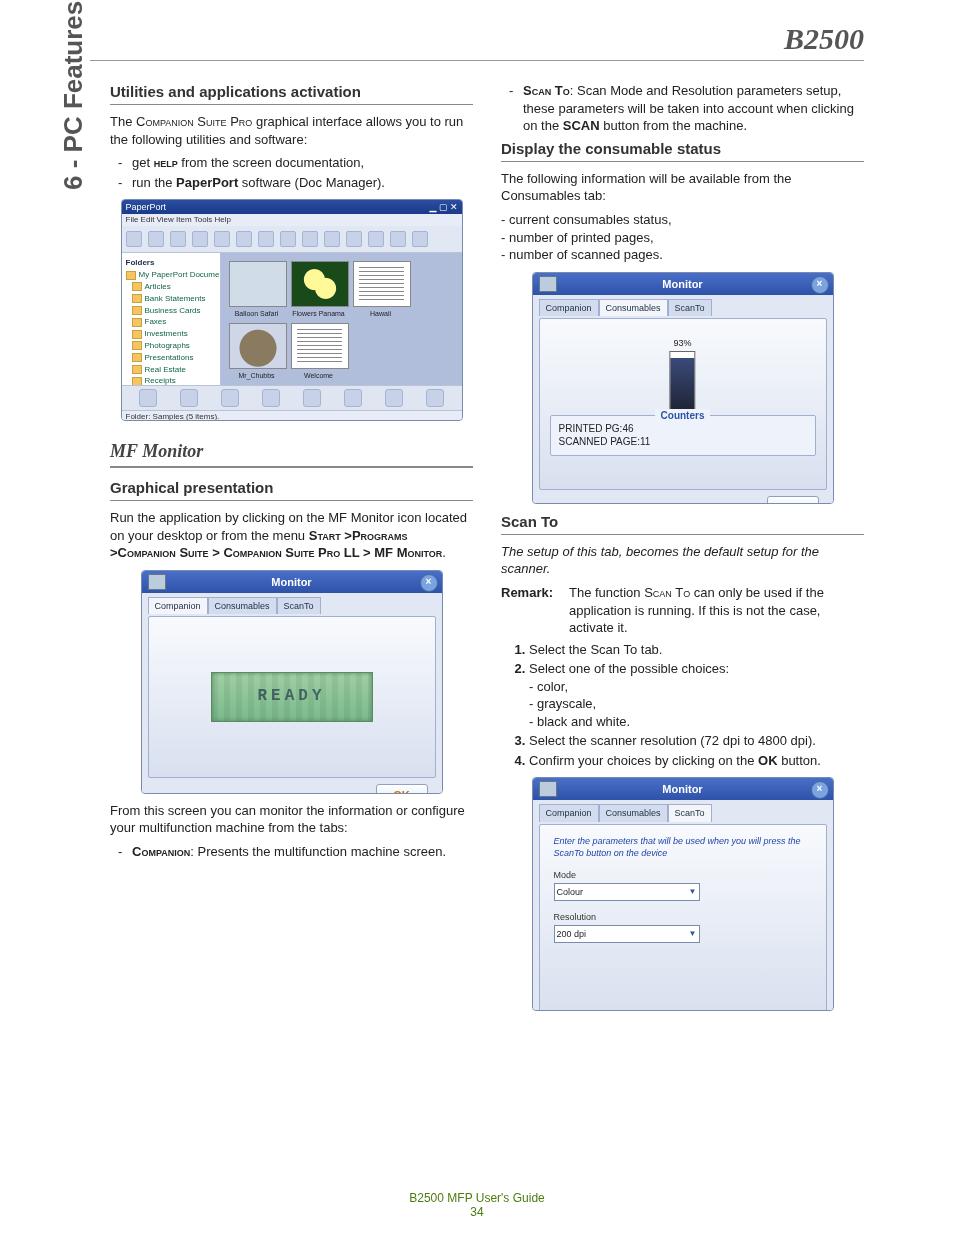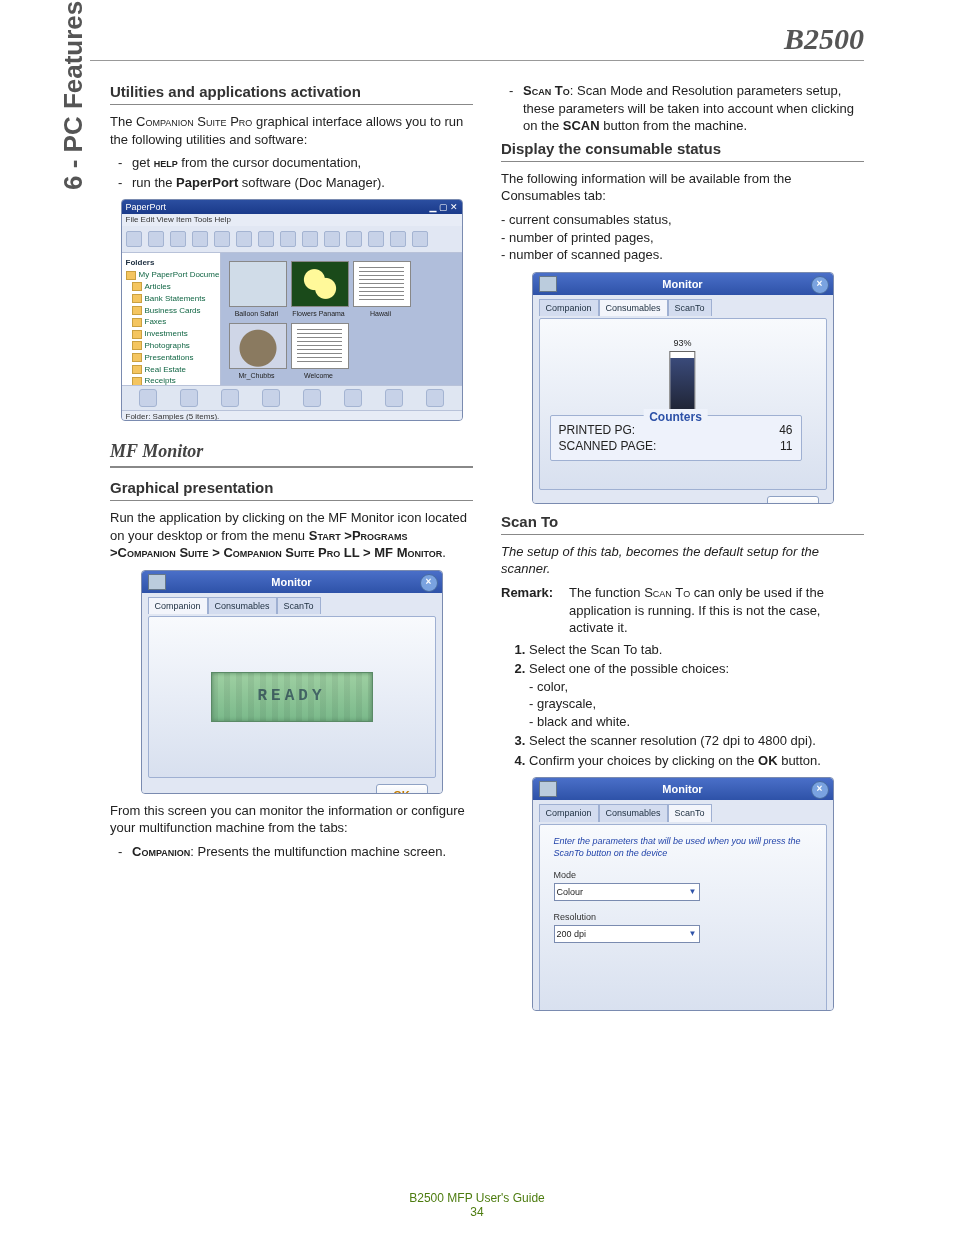--- a/index.html
+++ b/index.html
@@ -148,23 +148,23 @@
   .mon-panel { border:1px solid #9fb0d2; background: linear-gradient(#f8fafd, #d8e0ef); border-radius:2px; position:relative; }
   .mon-ready { height:160px; display:flex; align-items:center; justify-content:center; }
   .lcd { width: 160px; height: 48px; background: linear-gradient(#9fd0a2, #7ab98a); border:1px solid #5a8a66; box-shadow: inset 0 0 4px #5a8a66; color:#466; font-family: "Courier New", monospace; font-weight:700; font-size:16px; letter-spacing:4px; display:flex; align-items:center; justify-content:center; position:relative;}
   .lcd::after { content:""; position:absolute; inset:0; background: repeating-linear-gradient(90deg, rgba(0,0,0,0.06) 0 6px, transparent 6px 12px);}
   .ok-btn { display:block; margin: 6px 8px 0 auto; width:50px; text-align:center; padding:3px 0; background: linear-gradient(#fff,#d9e1ef); border:1px solid #8fa2c4; border-radius:3px; font-size:11px; font-weight:700; color:#c07a00; }
 
   .mon-cons-panel { height:160px; padding-top:10px; }
   .toner-col { position:absolute; left:50%; transform:translateX(-50%); top:18px; text-align:center; font-size:9px;}
   .toner-bar { width:24px; height:86px; border:1px solid #666; background:#fff; position:relative; margin:2px auto 4px;}
   .toner-fill { position:absolute; bottom:0; left:0; right:0; background: linear-gradient(#3a4a7a, #111); }
-  .counters-box { border:1px solid #9fb0d2; background:#eef2fb; border-radius:2px; margin:86px 24px 0 10px; padding:6px 8px; font-size:12px; position:relative;}
+  .counters-box { border:1px solid #9fb0d2; background:#eef2fb; border-radius:2px; margin:86px 10px 0 10px; padding:6px 8px; font-size:10px; position:relative;}
   .counters-box .ct { position:absolute; top:-7px; left:50%; transform:translateX(-50%); background:#eef2fb; padding:0 6px; color:#2e52a8; font-weight:700;}
-  .counters-row { display:flex; justify-content:space-between; }
+  .counters-row { display:flex; }
 
   .mon-scan-panel { height: 170px; padding: 10px 14px; font-size:9px; }
   .blue-note { color:#2244aa; font-style:italic; margin-bottom:10px; }
   .form-row { margin: 6px 0 10px 0; }
   .form-row label { display:block; font-size:9px; margin-bottom:2px; color:#333;}
   .form-select { width: 140px; height:16px; border:1px solid #7a8bb0; background:#fff; font-size:9px; padding:0 2px; display:flex; align-items:center; justify-content:space-between;}
   .form-select .arrow { font-size:8px; color:#2e52a8;}
 </style>
 </head>
 <body>
@@ -177,21 +177,21 @@
   <div class="columns">
 
     <div class="col">
       <h3 class="section">Utilities and applications activation</h3>
       <div class="rule"></div>
       <p>
         <span>The </span><span class="sc">Companion Suite Pro</span><span> graphical interface allows you to run the following utilities and software:</span>
       </p>
       <ul class="dash">
         <li>
-          <span>get </span><span class="b sc">help</span><span> from the cursor documentation,</span>
+          <span>get </span><span class="b sc">help</span><span> from the screen documentation,</span>
         </li>
         <li>
           <span>run the </span><span class="b">PaperPort</span><span> software (Doc Manager).</span>
         </li>
       </ul>
 
       <div class="shot pp">
         <div class="pp-titlebar">
           <span>PaperPort</span>
           <span>▁ ▢ ✕</span>

